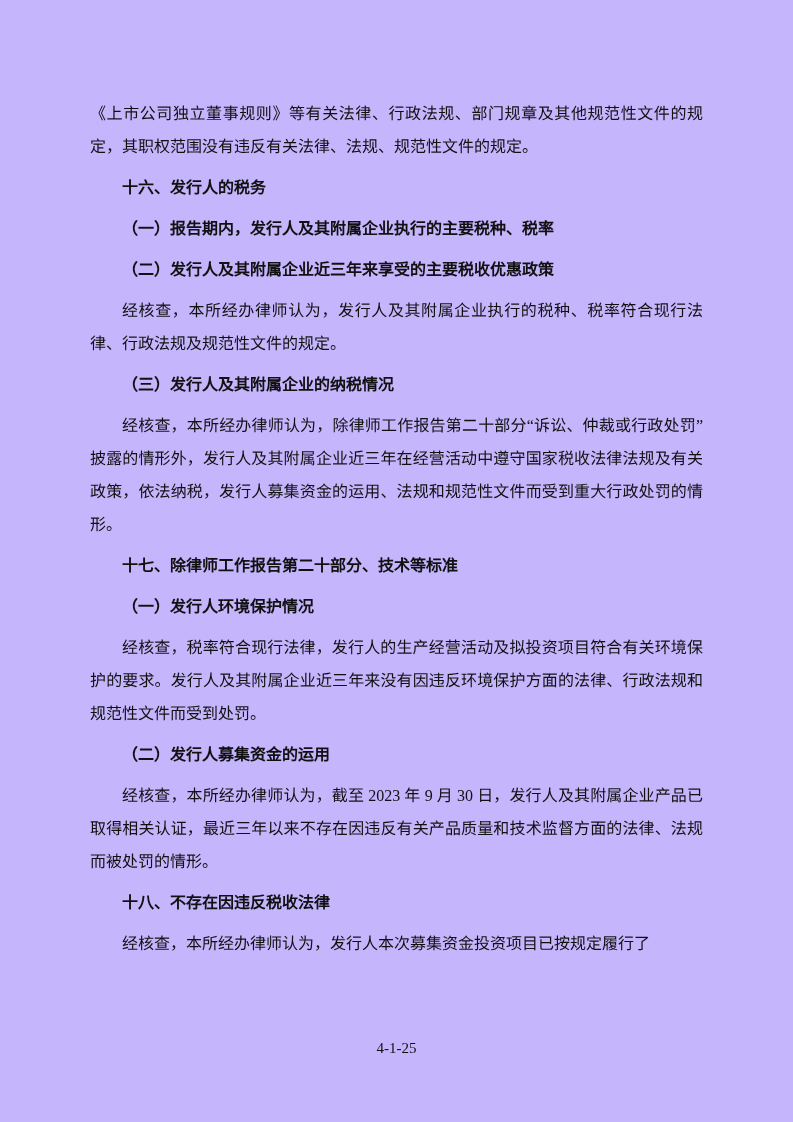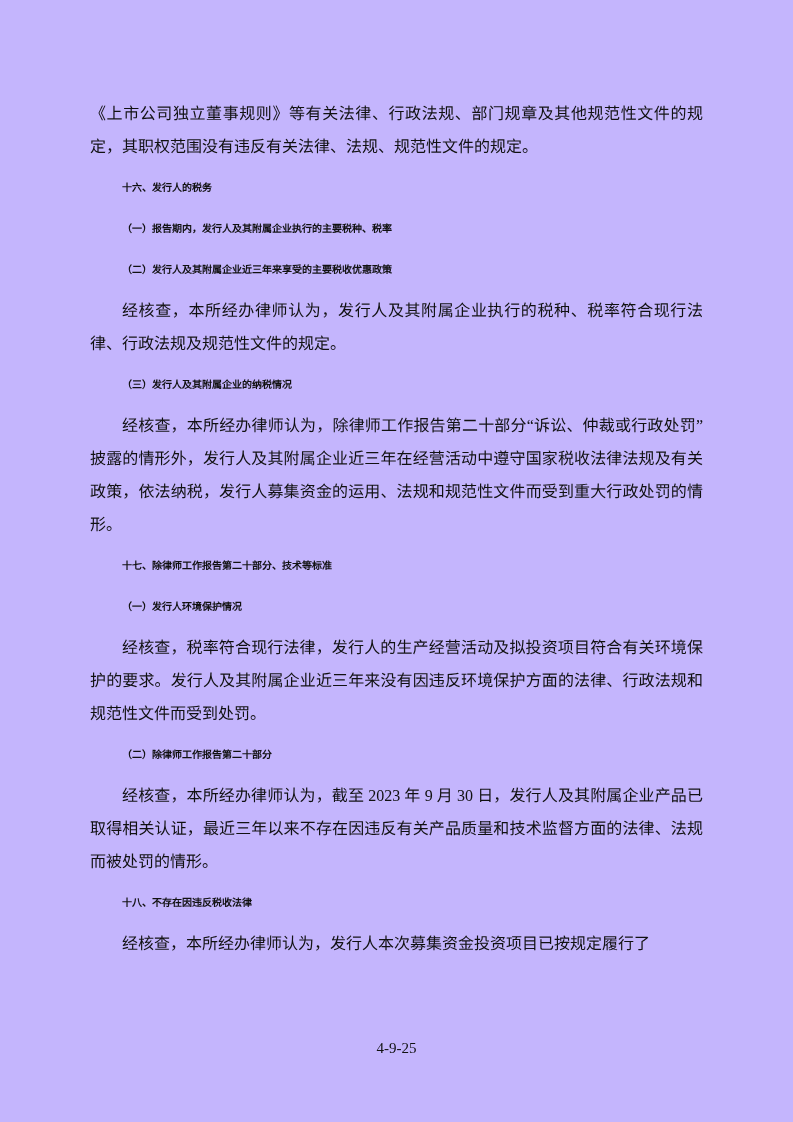--- a/index.html
+++ b/index.html
@@ -32,21 +32,21 @@
     text-indent: 32px;
   }
   p.para-cont {
     text-indent: 0;
   }
   .h1, .h2 {
     font-family: "Liberation Sans", "DejaVu Sans", sans-serif;
     font-weight: bold;
     text-indent: 32px;
     text-align: left;
-    font-size: 10px;
+    font-size: 16px;
   }
   .page-footer {
     position: absolute;
     top: 1038px;
     left: 0;
     width: 100%;
     text-align: center;
     font-family: "Liberation Serif", "DejaVu Serif", serif;
     font-size: 15px;
     line-height: 20px;
@@ -72,23 +72,23 @@
   <p class="blk h2">（三）发行人及其附属企业的纳税情况</p>
 
   <p class="blk para">经核查，本所经办律师认为，除律师工作报告第二十部分“诉讼、仲裁或行政处罚”披露的情形外，发行人及其附属企业近三年在经营活动中遵守国家税收法律法规及有关政策，依法纳税，发行人募集资金的运用、法规和规范性文件而受到重大行政处罚的情形。</p>
 
   <p class="blk h1">十七、除律师工作报告第二十部分、技术等标准</p>
 
   <p class="blk h2">（一）发行人环境保护情况</p>
 
   <p class="blk para">经核查，税率符合现行法律，发行人的生产经营活动及拟投资项目符合有关环境保护的要求。发行人及其附属企业近三年来没有因违反环境保护方面的法律、行政法规和规范性文件而受到处罚。</p>
 
-  <p class="blk h2">（二）除律师工作报告第二十部分</p>
+  <p class="blk h2">（二）发行人募集资金的运用</p>
 
   <p class="blk para">经核查，本所经办律师认为，截至 2023 年 9 月 30 日，发行人及其附属企业产品已取得相关认证，最近三年以来不存在因违反有关产品质量和技术监督方面的法律、法规而被处罚的情形。</p>
 
   <p class="blk h1">十八、不存在因违反税收法律</p>
 
   <p class="blk para">经核查，本所经办律师认为，发行人本次募集资金投资项目已按规定履行了</p>
 
-  <div class="page-footer">4-9-25</div>
+  <div class="page-footer">4-1-25</div>
 
 </div>
 
 </body></html>

